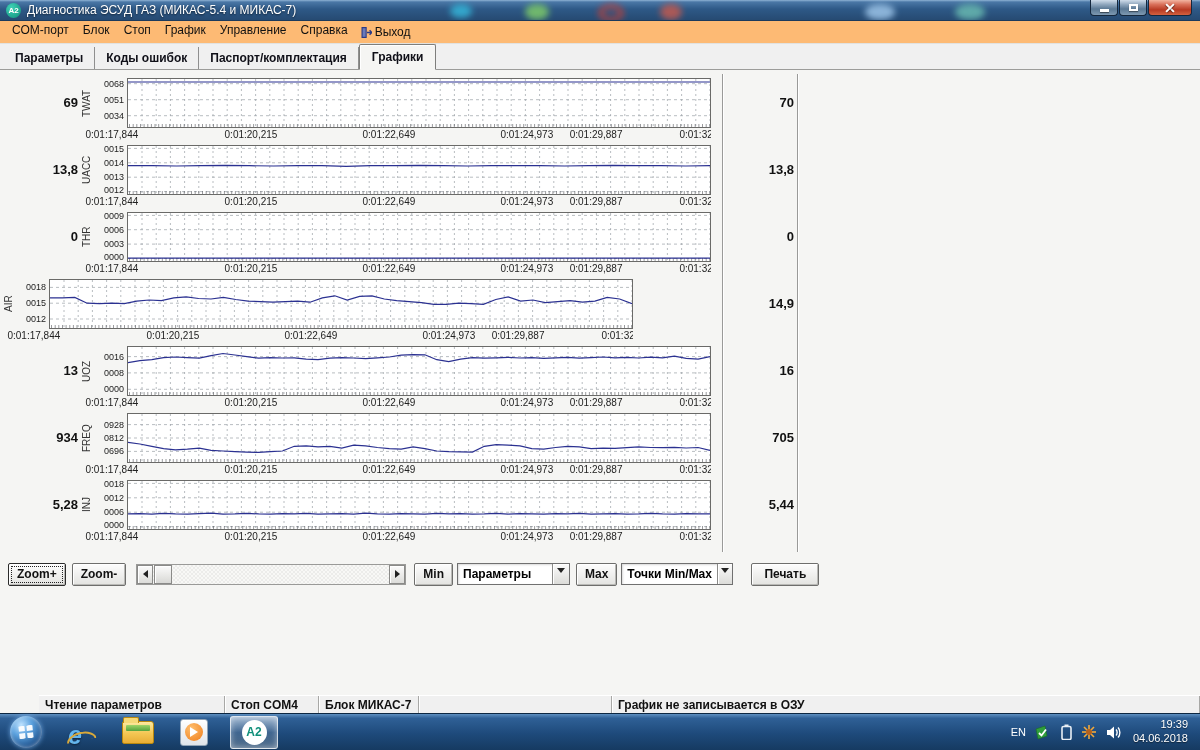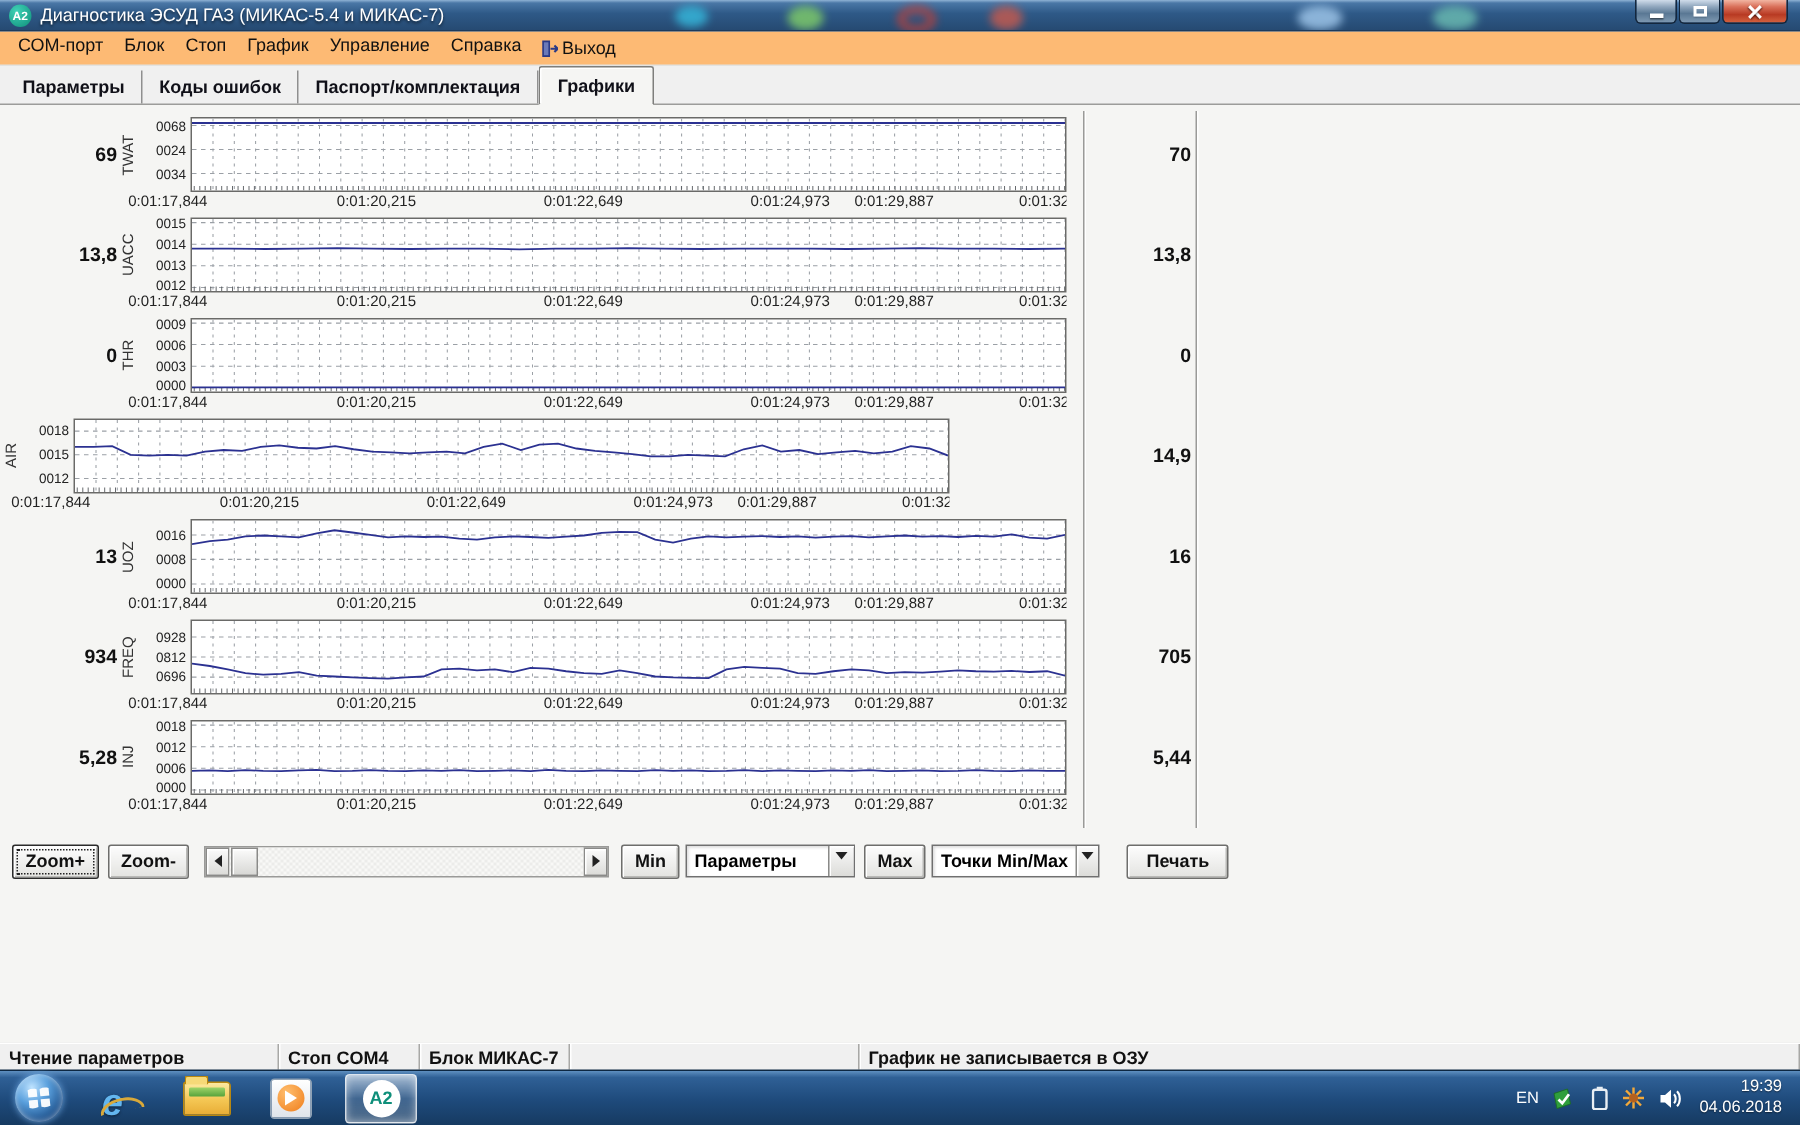--- a/index.html
+++ b/index.html
@@ -77,21 +77,21 @@
   .combo { display:flex; align-items:center; height:22px; background:#fff; border:1px solid #707070;
     box-shadow:inset 1px 1px 2px rgba(0,0,0,.15); margin-left:4px; }
   .combo-text { font-size:12px; font-weight:bold; padding:0 5px; white-space:nowrap; flex:1; }
   .combo-btn { width:17px; height:20px; background:linear-gradient(180deg,#fbfbfb,#dcdcd9);
     border-left:1px solid #8a8a88; box-shadow:inset 1px 1px 0 #fff; display:flex; justify-content:center; }
   .ml8 { margin-left:8px;text-align:center; } .ml6 { margin-left:6px; } .ml18 { margin-left:18px; }
   .spacer { flex:1 1 auto; }
 
   
   .statusbar { height:18px; flex:0 0 18px; background:#f0f0f0; border-top:1px solid #fff;
-    box-shadow:0 -1px 0 #c6c6c4; display:flex; align-items:center; font-size:12px; font-weight:bold; color:#111; }
+    box-shadow:0 -1px 0 #c6c6c4; display:flex; align-items:center; font-size:12px; font-weight:bold; color:#111;margin-left:39px; }
   .seg { height:100%; display:flex; align-items:center; padding:0 6px; border-right:1px solid #a8a8a6;
     box-shadow:1px 0 0 #fff; white-space:nowrap; overflow:hidden; }
 
   
   .taskbar { height:37px; flex:0 0 37px; background:linear-gradient(180deg,#5e8fc0 0%,#2f6096 12%,#1e4a7b 55%,#163a61 100%);
     display:flex; align-items:center; border-top:1px solid #0d2742; }
   .orb { width:32px; height:32px; margin-left:10px; border-radius:50%; position:relative;
     background:radial-gradient(circle at 35% 28%,#bfe3ff 0%,#5aa0dd 35%,#1c4f8a 75%,#123a66 100%);
     box-shadow:inset 0 0 4px rgba(255,255,255,.6), 0 0 5px rgba(120,180,240,.8); display:flex; align-items:center; justify-content:center; }
   .ie { margin-left:26px; font-size:25px; font-weight:bold; font-style:italic; color:#63b6ef;
@@ -173,21 +173,21 @@
 
   <div class="client">
     <div class="charts" id="charts">
       <div class="vline v1"></div>
       <div class="vline v2"></div>
     <div class="chart-row">
           <div class="lv">69</div>
           <div class="ylab">TWAT</div>
           <div class="yticks">
             <span style="top: 0.705882px;">0068</span>
-            <span style="top: 16.7059px;">0024</span>
+            <span style="top: 16.7059px;">0051</span>
             <span style="top: 32.7059px;">0034</span>
           </div>
           <div class="plotcol">
             <svg class="plot" viewBox="0 0 582 48" preserveAspectRatio="none">
               <path d="M14.0 0 V48 M28.2 0 V48 M42.4 0 V48 M56.6 0 V48 M70.8 0 V48 M85.0 0 V48 M99.2 0 V48 M113.4 0 V48 M127.6 0 V48 M141.8 0 V48 M156.0 0 V48 M170.2 0 V48 M184.4 0 V48 M198.6 0 V48 M212.8 0 V48 M227.0 0 V48 M241.2 0 V48 M255.4 0 V48 M269.6 0 V48 M283.8 0 V48 M298.0 0 V48 M312.2 0 V48 M326.4 0 V48 M340.6 0 V48 M354.8 0 V48 M369.0 0 V48 M383.2 0 V48 M397.4 0 V48 M411.6 0 V48 M425.8 0 V48 M440.0 0 V48 M454.2 0 V48 M468.4 0 V48 M482.6 0 V48 M496.8 0 V48 M511.0 0 V48 M525.2 0 V48 M539.4 0 V48 M553.6 0 V48 M567.8 0 V48 M582.0 0 V48 " stroke="#9ba0a6" stroke-width="0.7" stroke-dasharray="2 3" fill="none"></path>
               <path d="M0 4.7 H582 M0 20.7 H582 M0 36.7 H582 " stroke="#9ba0a6" stroke-width="0.7" stroke-dasharray="3 3" fill="none"></path>
               <path d="M1.5 45 V48 M5.2 45 V48 M8.8 45 V48 M12.5 45 V48 M16.1 45 V48 M19.8 45 V48 M23.4 45 V48 M27.0 45 V48 M30.7 45 V48 M34.3 45 V48 M38.0 45 V48 M41.6 45 V48 M45.3 45 V48 M48.9 45 V48 M52.6 45 V48 M56.2 45 V48 M59.9 45 V48 M63.5 45 V48 M67.2 45 V48 M70.8 45 V48 M74.5 45 V48 M78.2 45 V48 M81.8 45 V48 M85.5 45 V48 M89.1 45 V48 M92.8 45 V48 M96.4 45 V48 M100.1 45 V48 M103.7 45 V48 M107.4 45 V48 M111.0 45 V48 M114.7 45 V48 M118.3 45 V48 M122.0 45 V48 M125.6 45 V48 M129.3 45 V48 M132.9 45 V48 M136.6 45 V48 M140.2 45 V48 M143.9 45 V48 M147.5 45 V48 M151.2 45 V48 M154.8 45 V48 M158.5 45 V48 M162.1 45 V48 M165.8 45 V48 M169.4 45 V48 M173.1 45 V48 M176.7 45 V48 M180.4 45 V48 M184.0 45 V48 M187.7 45 V48 M191.3 45 V48 M195.0 45 V48 M198.6 45 V48 M202.3 45 V48 M205.9 45 V48 M209.6 45 V48 M213.2 45 V48 M216.9 45 V48 M220.5 45 V48 M224.2 45 V48 M227.8 45 V48 M231.5 45 V48 M235.1 45 V48 M238.8 45 V48 M242.4 45 V48 M246.1 45 V48 M249.7 45 V48 M253.4 45 V48 M257.0 45 V48 M260.7 45 V48 M264.3 45 V48 M268.0 45 V48 M271.6 45 V48 M275.3 45 V48 M278.9 45 V48 M282.6 45 V48 M286.2 45 V48 M289.9 45 V48 M293.5 45 V48 M297.2 45 V48 M300.8 45 V48 M304.4 45 V48 M308.1 45 V48 M311.7 45 V48 M315.4 45 V48 M319.0 45 V48 M322.7 45 V48 M326.3 45 V48 M330.0 45 V48 M333.6 45 V48 M337.3 45 V48 M340.9 45 V48 M344.6 45 V48 M348.2 45 V48 M351.9 45 V48 M355.5 45 V48 M359.2 45 V48 M362.8 45 V48 M366.5 45 V48 M370.1 45 V48 M373.8 45 V48 M377.4 45 V48 M381.1 45 V48 M384.7 45 V48 M388.4 45 V48 M392.0 45 V48 M395.7 45 V48 M399.3 45 V48 M403.0 45 V48 M406.6 45 V48 M410.3 45 V48 M413.9 45 V48 M417.6 45 V48 M421.2 45 V48 M424.9 45 V48 M428.5 45 V48 M432.2 45 V48 M435.8 45 V48 M439.5 45 V48 M443.1 45 V48 M446.8 45 V48 M450.4 45 V48 M454.1 45 V48 M457.7 45 V48 M461.4 45 V48 M465.0 45 V48 M468.7 45 V48 M472.3 45 V48 M476.0 45 V48 M479.6 45 V48 M483.3 45 V48 M486.9 45 V48 M490.6 45 V48 M494.2 45 V48 M497.9 45 V48 M501.5 45 V48 M505.2 45 V48 M508.8 45 V48 M512.5 45 V48 M516.1 45 V48 M519.8 45 V48 M523.4 45 V48 M527.1 45 V48 M530.7 45 V48 M534.4 45 V48 M538.0 45 V48 M541.7 45 V48 M545.3 45 V48 M549.0 45 V48 M552.6 45 V48 M556.3 45 V48 M559.9 45 V48 M563.6 45 V48 M567.2 45 V48 M570.9 45 V48 M574.5 45 V48 M578.2 45 V48 M581.8 45 V48 " stroke="#55585c" stroke-width="0.6" fill="none"></path>
               <polyline points="0.0,3.0 52.9,3.0 105.8,3.0 158.7,3.0 211.6,3.0 264.5,3.0 317.5,3.0 370.4,3.0 423.3,3.0 476.2,3.0 529.1,3.0 582.0,3.0" fill="none" stroke="#2b3191" stroke-width="1.2"></polyline>
             </svg>
             <div class="xlabels">

